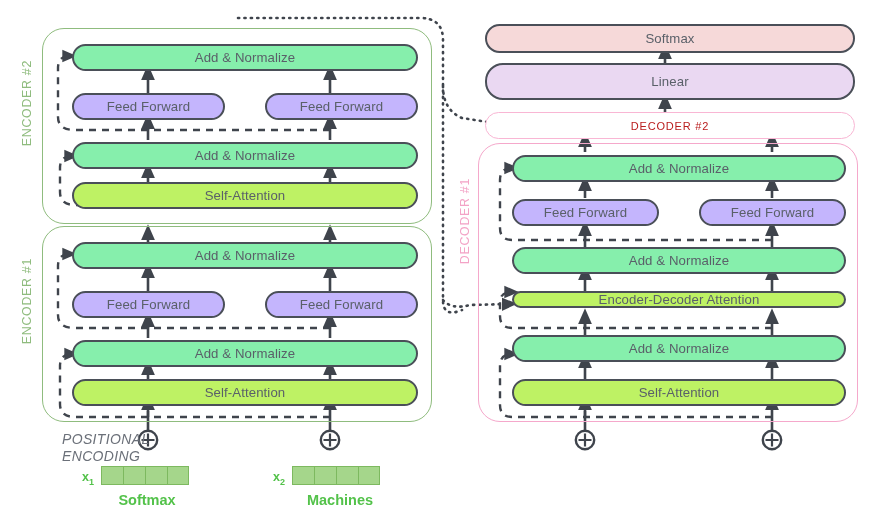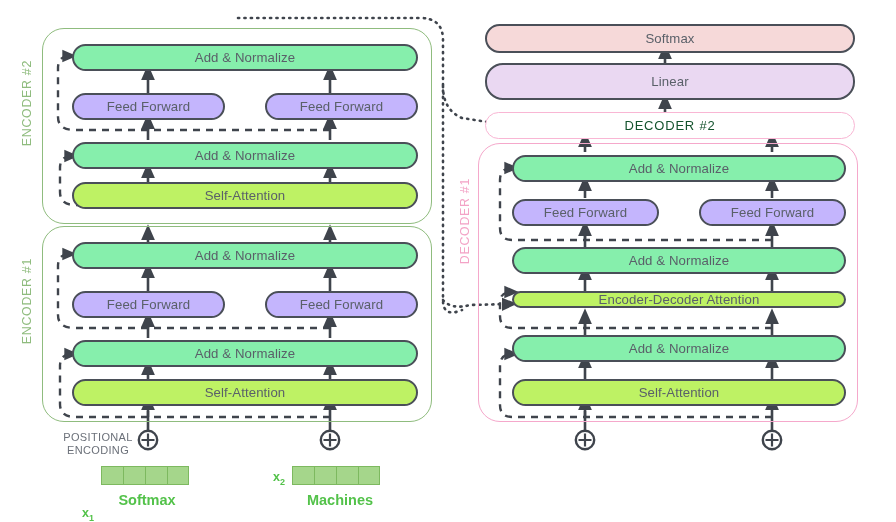--- a/index.html
+++ b/index.html
@@ -13,22 +13,22 @@
   .node.peach{background:#bef264;}
   .node.pink{background:#f6d9d9;}
   .node.purple{background:#ead8f2;}
   .group{position:absolute;box-sizing:border-box;border-radius:22px;background:transparent;}
   .group.enc{border:1.8px solid #8fbc7e;}
   .group.dec{border:1.8px solid #f5a8cb;}
   .group-label{position:absolute;color:#8fbc7e;font-size:12.4px;letter-spacing:.7px;
         writing-mode:vertical-rl;transform:rotate(180deg);white-space:nowrap;}
   .group-label.pinklab{color:#f3a3c6;}
   .dec2-box{position:absolute;box-sizing:border-box;border:1.8px solid #f9b6d4;border-radius:20px;
-        display:flex;align-items:center;justify-content:center;color:#14532d;font-size:13px;letter-spacing:.8px;background:#fff;}
-  .poslab{position:absolute;color:#6b7079;font-size:11px;letter-spacing:.35px;line-height:1.18;text-align:center;}
+        display:flex;align-items:center;justify-content:center;color:#b91c1c;font-size:11px;letter-spacing:.8px;background:#fff;}
+  .poslab{position:absolute;color:#6b7079;font-size:14px;letter-spacing:.35px;line-height:1.18;text-align:right;font-style:italic;}
   .embed{position:absolute;display:flex;}
   .embed .cell{width:22px;height:19px;background:#a5d68b;border:1px solid #7db95f;border-right:none;box-sizing:border-box;}
   .embed .cell:last-child{border-right:1px solid #7db95f;}
   .tokenlab{position:absolute;color:#53c24a;font-size:14.5px;font-weight:bold;text-align:center;}
   .xlab{position:absolute;color:#53c24a;font-size:12.5px;font-weight:bold;}
   .xlab sub{font-size:9px;}
 </style>
 </head>
 <body>
 
@@ -196,21 +196,21 @@
 
   <div class="node green" style="left:512px;top:335px;width:334px;height:27px;">Add &amp; Normalize</div>
 
   <div class="node peach" style="left:512px;top:379px;width:334px;height:27px;">Self-Attention</div>
 
   <div class="poslab" style="left:62px;top:431px;width:72px;">
     <div>POSITIONAL</div>
     <div>ENCODING</div>
   </div>
 
-  <div class="xlab" style="left:82px;top:470px;margin-top:36px;">x<sub>1</sub></div>
+  <div class="xlab" style="left:82px;top:470px;">x<sub>1</sub></div>
   <div class="embed" style="left:101px;top:466px;">
     <div class="cell"></div>
     <div class="cell"></div>
     <div class="cell"></div>
     <div class="cell"></div>
   </div>
   <div class="tokenlab" style="left:95px;top:492px;width:104px;">Softmax</div>
 
   <div class="xlab" style="left:273px;top:470px;">x<sub>2</sub></div>
   <div class="embed" style="left:292px;top:466px;">

